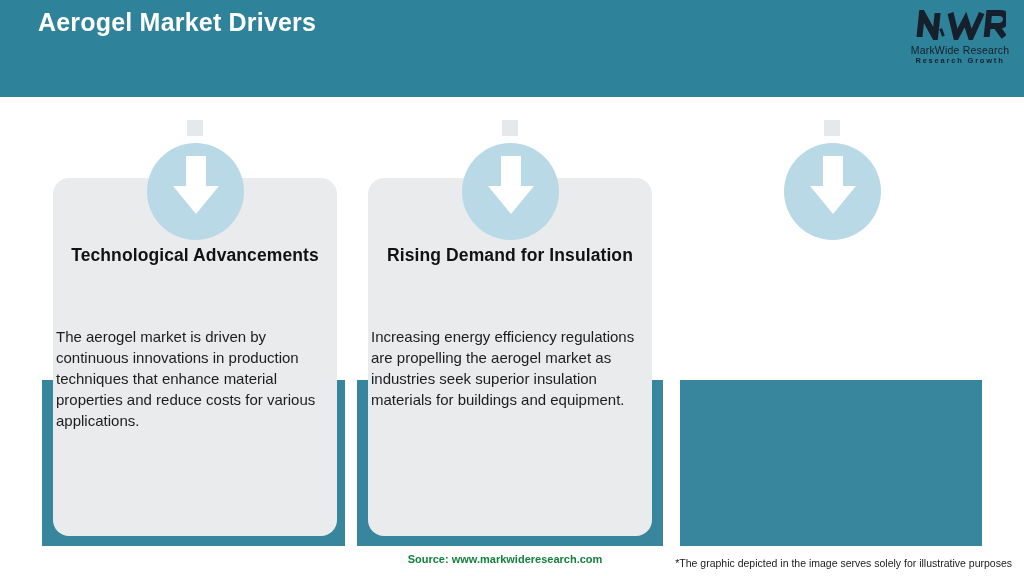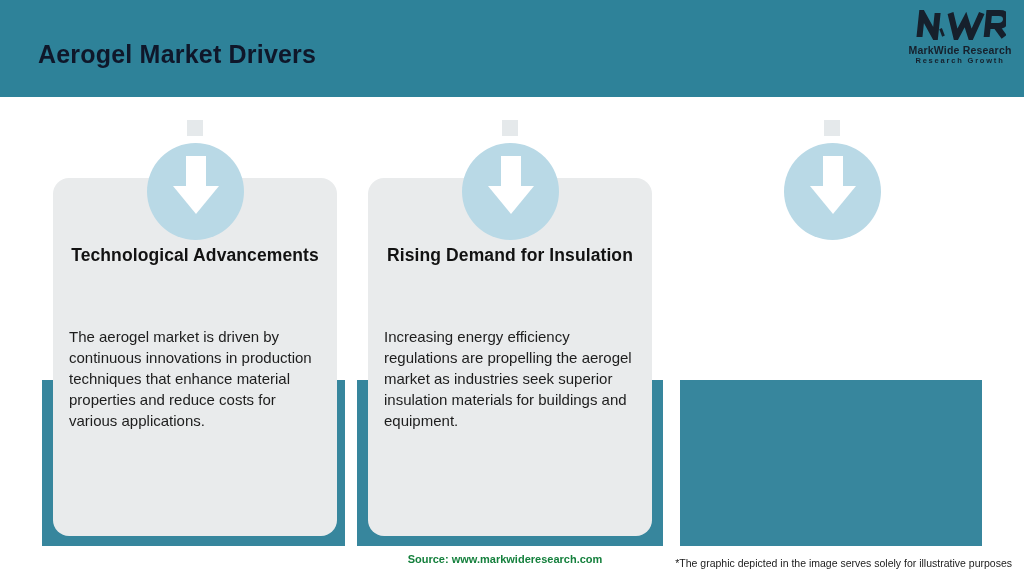--- a/index.html
+++ b/index.html
@@ -15,37 +15,37 @@
 
   
   .header {
     position: absolute;
     left: 0; top: 0;
     width: 1024px; height: 97px;
     background: #2E8299;
   }
   .header-title {
     position: absolute;
-    left: 38px; top: 40px;
-    color: #0f172a;
+    left: 38px; top: 8px;
+    color: #ffffff;
     font-size: 25px;
     font-weight: 700;
     letter-spacing: 0.2px;
   }
   .logo {
     position: absolute;
     right: 12px; top: 10px;
     width: 104px;
     text-align: center;
     color: #16202C;
   }
   .logo-mark { display: block; margin: 0 auto 1px auto; }
   .logo-name {
     font-size: 10.5px;
-    font-weight: 700;
+    font-weight: 400;
     letter-spacing: 0.2px;
     line-height: 11px;
     color: #16202C;
   }
   .logo-tagline {
     font-size: 7.5px;
     font-weight: 700;
     letter-spacing: 1.8px;
     line-height: 9px;
     color: #16202C;
@@ -88,21 +88,21 @@
   .card-title {
     margin-top: 67px;
     text-align: center;
     font-size: 17.5px;
     font-weight: 700;
     color: #121212;
     letter-spacing: 0.1px;
   }
   .card-body {
     margin-top: 60px;
-    padding: 0 16px;
+    padding: 0 3px;
     font-size: 15px;
     line-height: 21px;
     color: #1D1D1D;
     text-align: left;
   }
 
   
   .circle {
     position: absolute;
     top: 143px;

